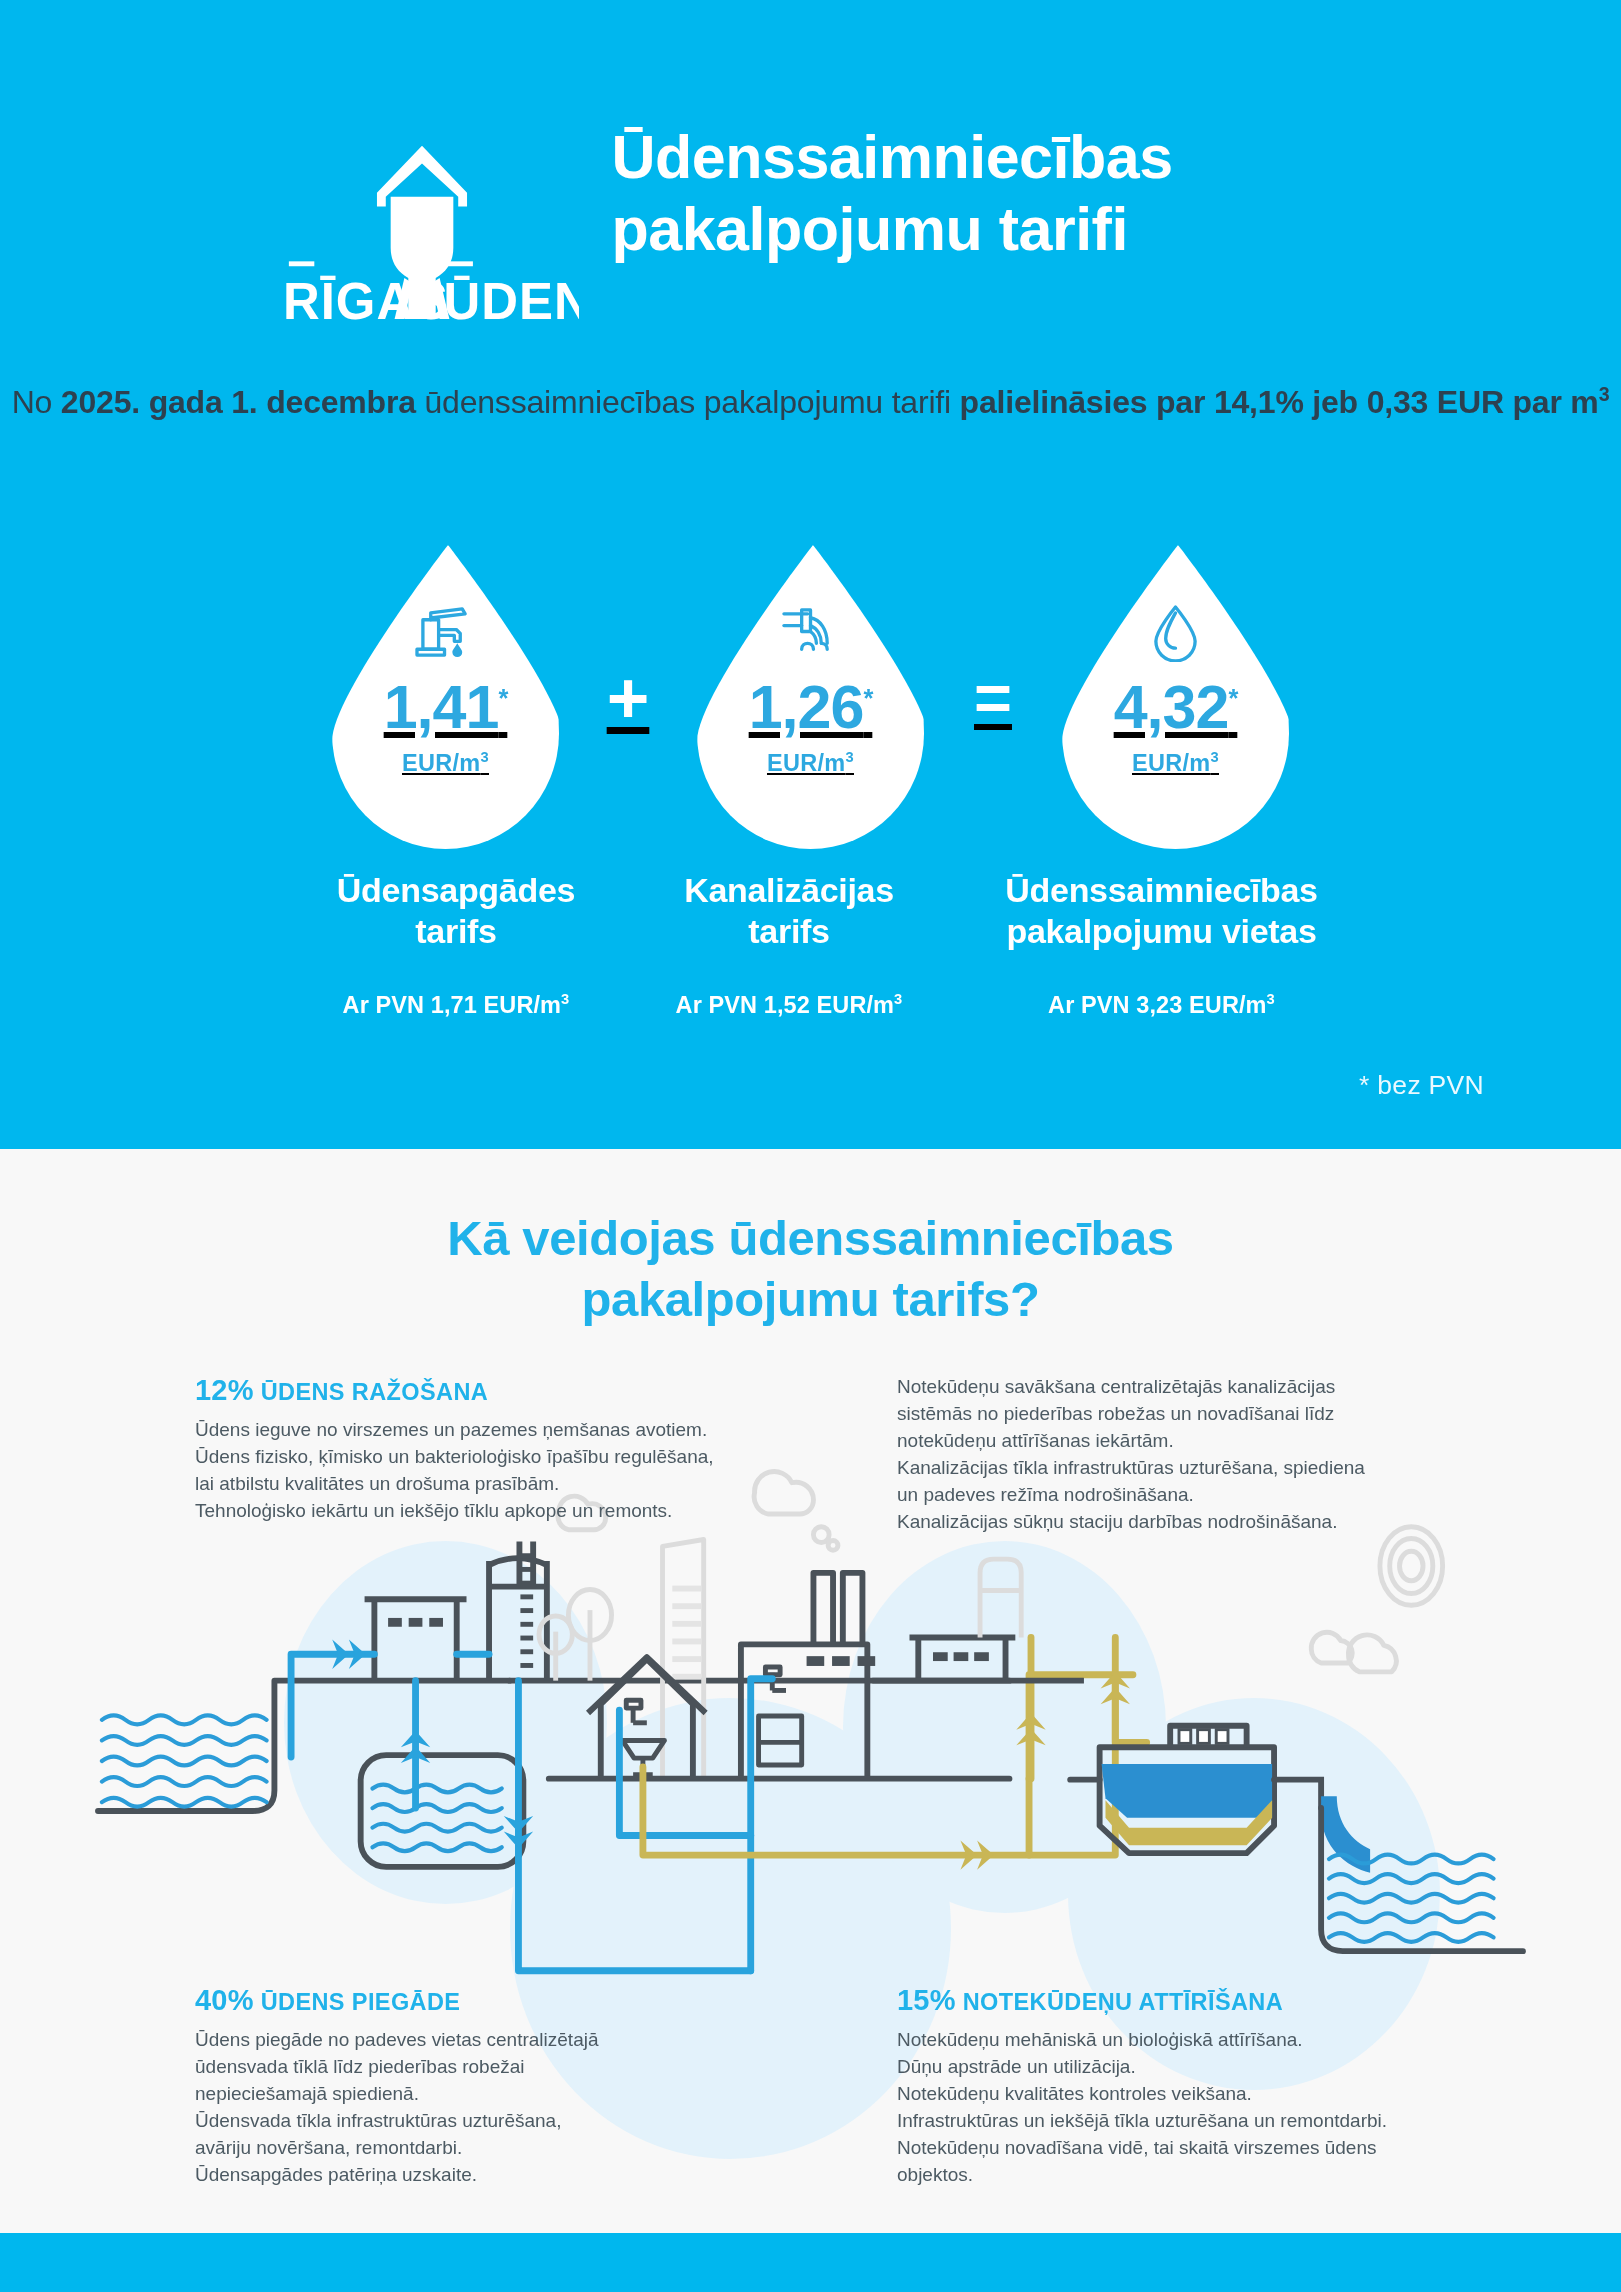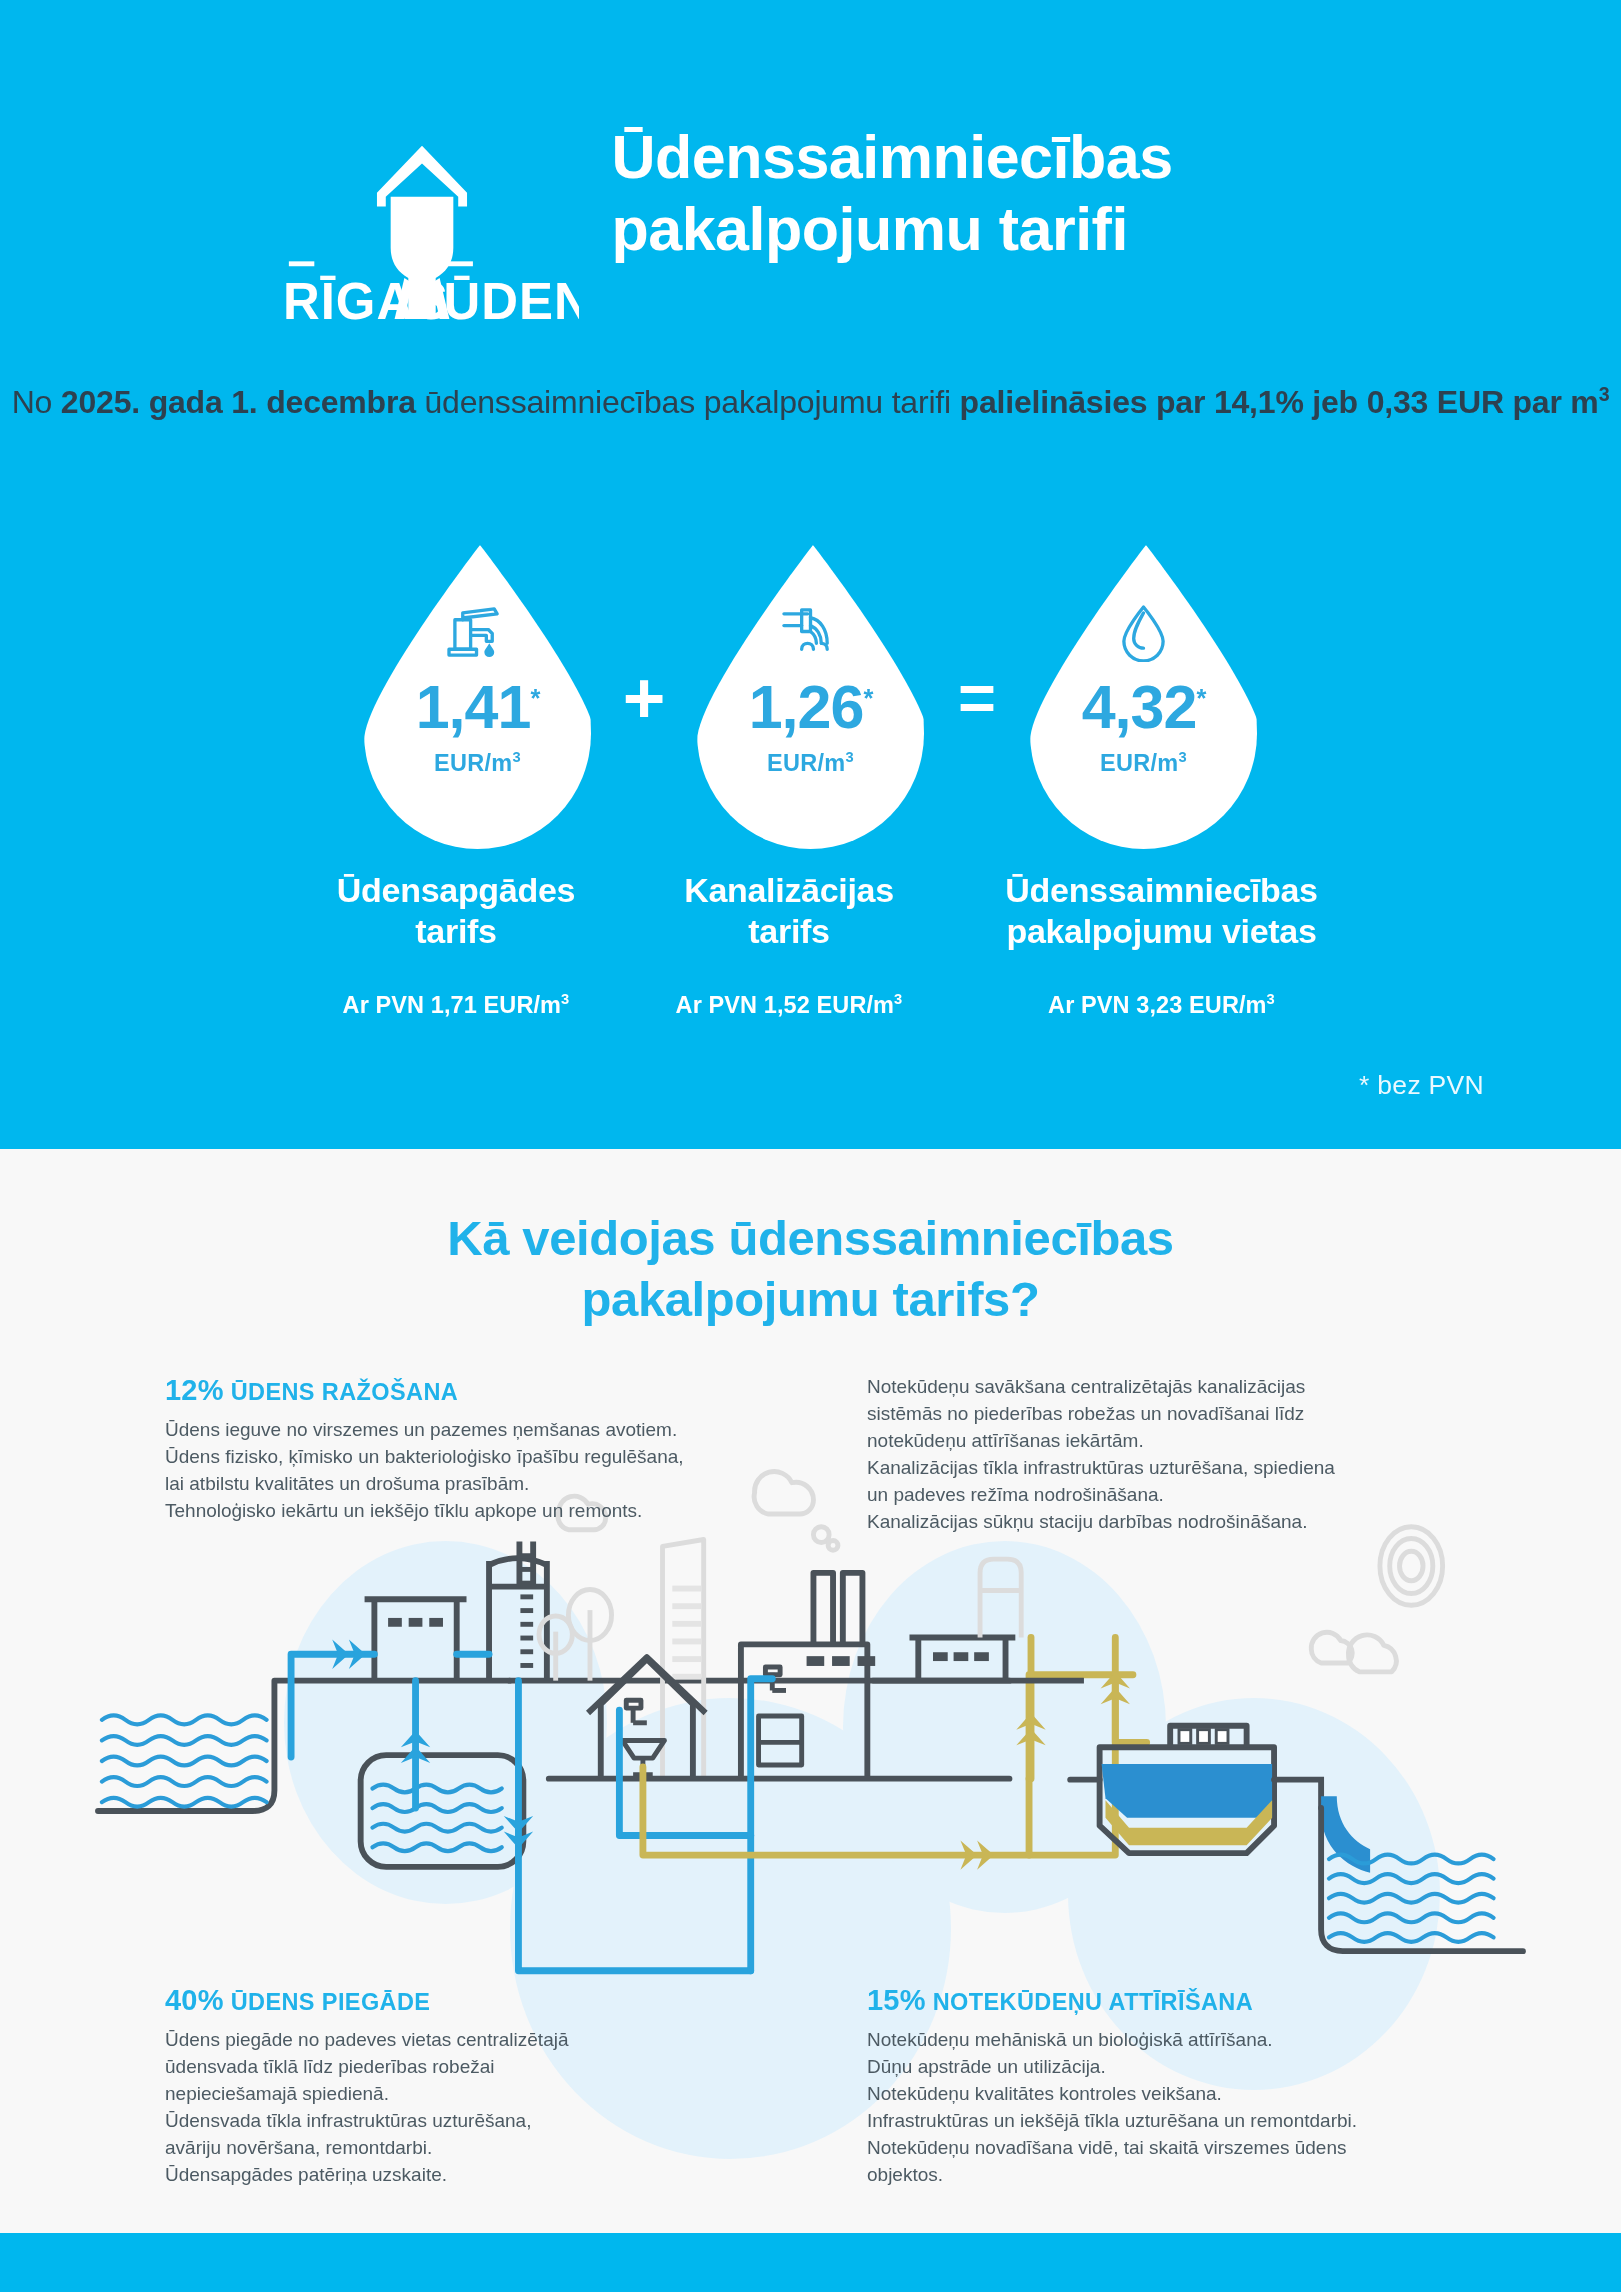--- a/index.html
+++ b/index.html
@@ -32,21 +32,21 @@
   .hero-sub{
     position:absolute; left:0; top:378px; width:1621px; text-align:center;
     color:#2d4150; font-size:32px; line-height:1.5; letter-spacing:-0.2px;
   }
   .hero-sub b{ font-weight:700; }
   .hero-sub sup{ font-size:19.6px; vertical-align:super; }
 
   
   .drops{
     position:absolute; left:0; top:545px; width:1621px; height:323px;
-    display:flex; align-items:flex-start; justify-content:center; gap:0;
+    display:flex; align-items:flex-start; justify-content:center; gap:16px;text-decoration:underline;
   }
   .dropwrap{ width:245px; display:flex; justify-content:center; }
   .drop{
     width:227px; height:304px;
     background:#ffffff;
     border-radius:50% 50% 50% 50% / 62% 62% 38% 38%;
     position:relative;
     clip-path: path("M116 0 C116 0 232 150 232 196 C232 258 180 310 116 310 C52 310 0 258 0 196 C0 150 116 0 116 0 Z");
     display:flex; flex-direction:column; align-items:center;
   }
@@ -87,21 +87,21 @@
     position:absolute; left:0; top:1149px; width:1574px; height:1084px;
     background:#f8f8f8; overflow:hidden;text-decoration:underline;
   }
   .sec-title{
     position:absolute; left:0; top:59px; width:1621px; text-align:center;
     color:#20b2ea; font-size:49px; font-weight:700; line-height:1.25; letter-spacing:-0.4px;
   }
 
   .blob{ position:absolute; border-radius:50%; background:#e3f2fb; }
 
-  .blk{ position:absolute; width:647px; }
+  .blk{ position:absolute; width:647px;margin-left:30px; }
   .blk-head{ font-size:24.5px; letter-spacing:0.2px; margin-bottom:9.8px; }
   .blk-pct{ color:#20b2ea; font-size:29px; font-weight:700; }
   .blk-cat{ color:#20b2ea; font-size:23.5px; font-weight:700; letter-spacing:0.4px; }
   .blk-body{ color:#4c5a63; font-size:19px; line-height:1.42; }
 
   .blk.tl{ left:165px; top:225px; }
   .blk.tr{ left:867px; top:225px; }
   .blk.bl{ left:165px; top:835px; }
   .blk.br{ left:867px; top:835px; }
 

